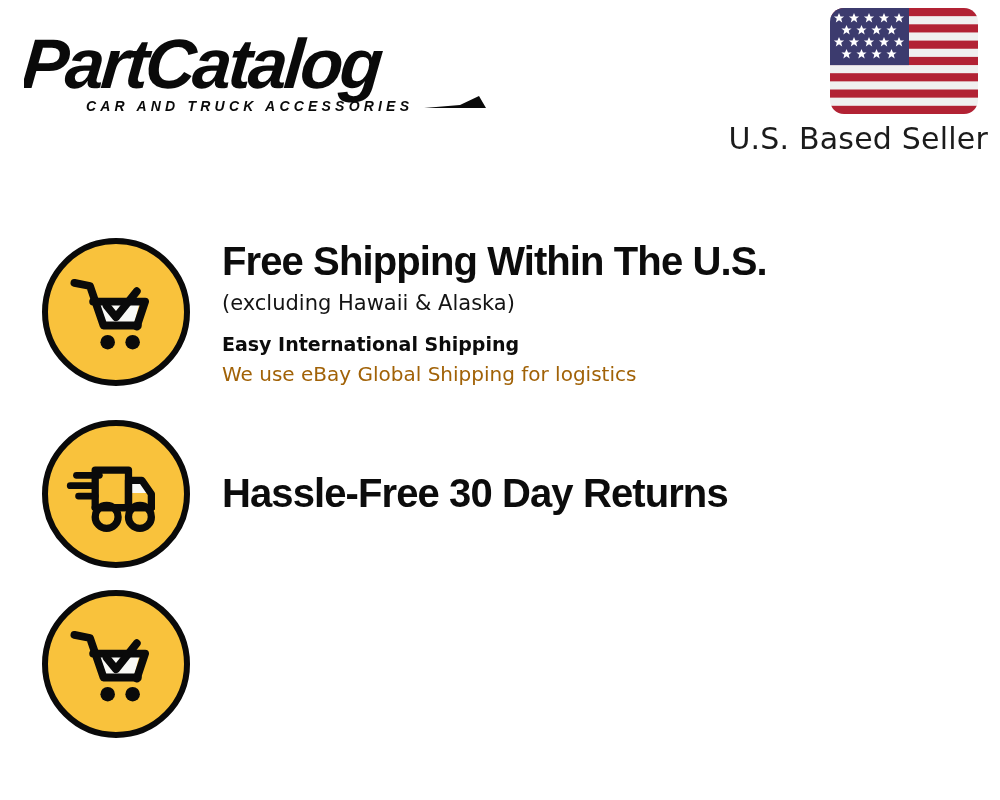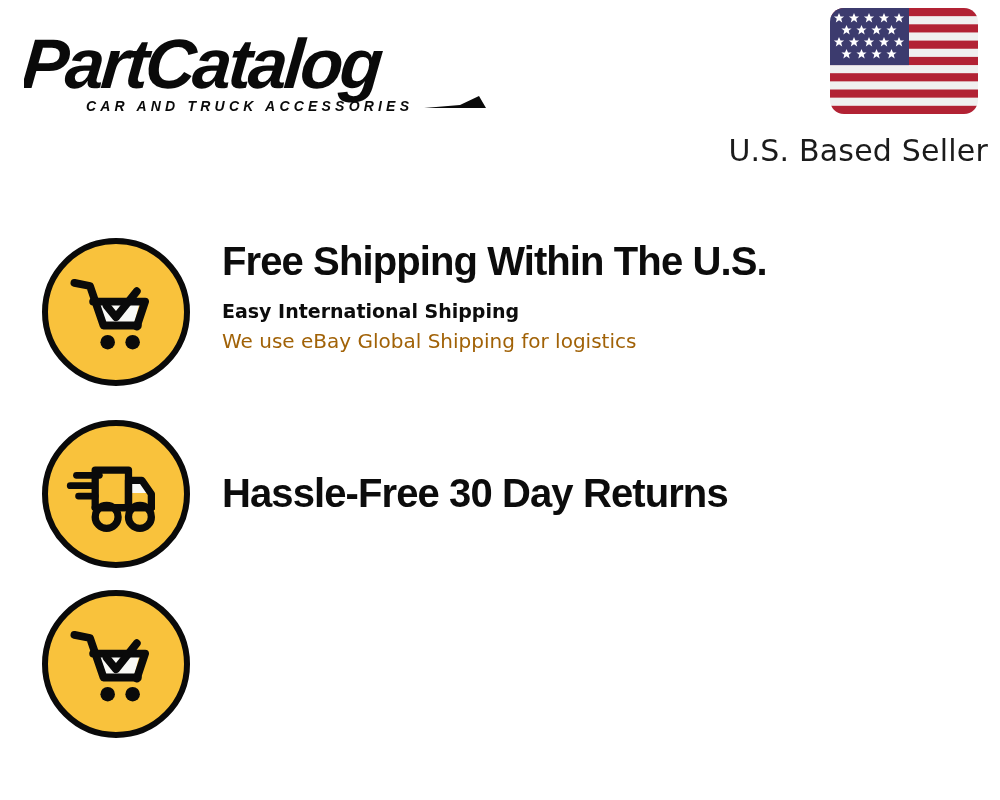--- a/index.html
+++ b/index.html
@@ -54,21 +54,21 @@
   }
   .flag-wrap svg { display: block; width: 148px; height: 106px; }
 
   .seller-text {
     font-family: "DejaVu Sans", sans-serif;
     font-size: 30px;
     font-weight: 400;
     color: #1b1b1b;
     letter-spacing: 0.2px;
     line-height: 1.1;
-    margin-top: 20px;
+    margin-top: 8px;
     white-space: nowrap;
     text-align: center;
     align-self: flex-end;
   }
 
   
   .features {
     position: absolute;
     top: 238px;
     left: 0;
@@ -241,20 +241,21 @@
           <path d="M28 40 H78 L70 64" fill="none" stroke="#0a0a0a" stroke-width="7.5" stroke-linecap="round" stroke-linejoin="round"></path>
 
           <path d="M41 44 L50 55 L70 30" fill="none" stroke="#0a0a0a" stroke-width="7.5" stroke-linecap="round" stroke-linejoin="round"></path>
 
           <circle cx="42" cy="79" r="7" fill="#0a0a0a"></circle>
           <circle cx="66" cy="79" r="7" fill="#0a0a0a"></circle>
         </svg>
       </div>
       <div class="feature-text">
         <div class="feature-headline">Free Shipping Within The U.S.</div>
+        <div class="feature-sub">(excluding Hawaii &amp; Alaska)</div>
         <div class="feature-sub-strong">Easy International Shipping</div>
         <div class="feature-sub-light">We use eBay Global Shipping for logistics</div>
       </div>
     </div>
 
     <div class="feature-row" id="row-returns">
       <div class="icon-badge">
         <svg viewBox="0 0 100 100" width="104" height="104" xmlns="http://www.w3.org/2000/svg">
 
           <path d="M63 37 H74 L80 49 H63 Z" fill="#FAFAF6"></path>

